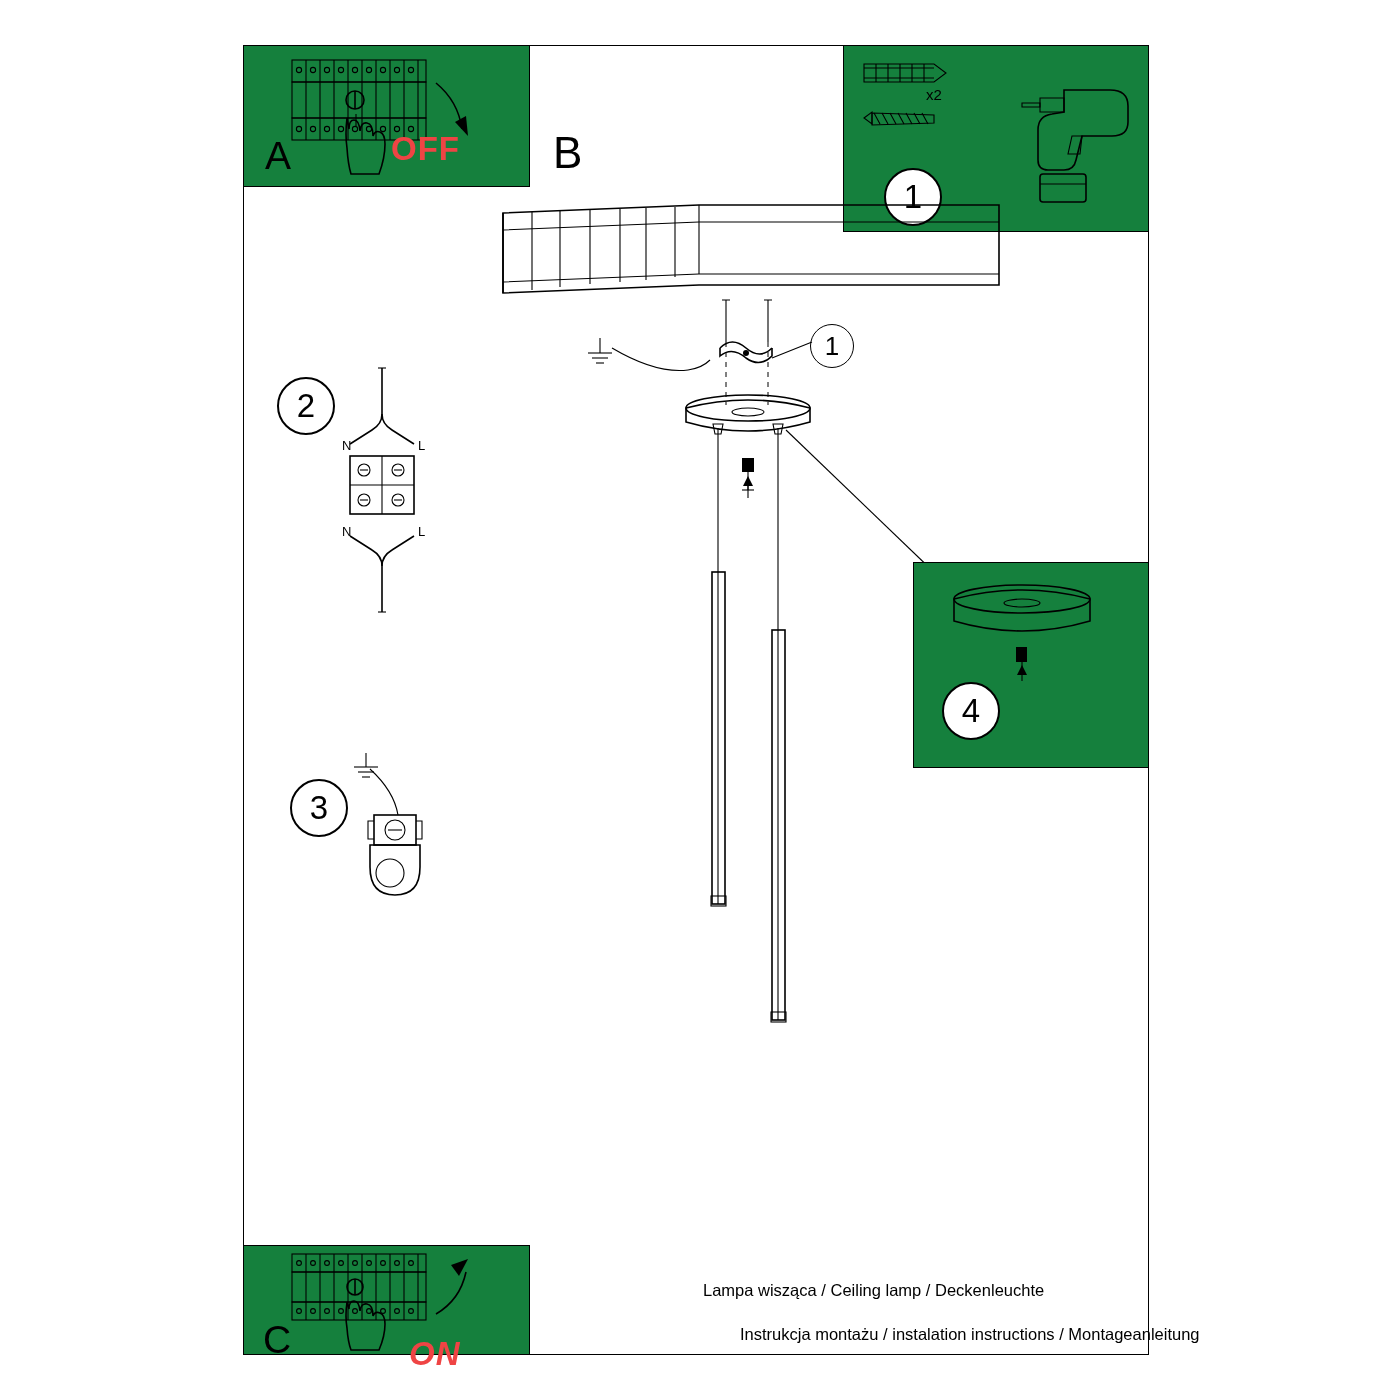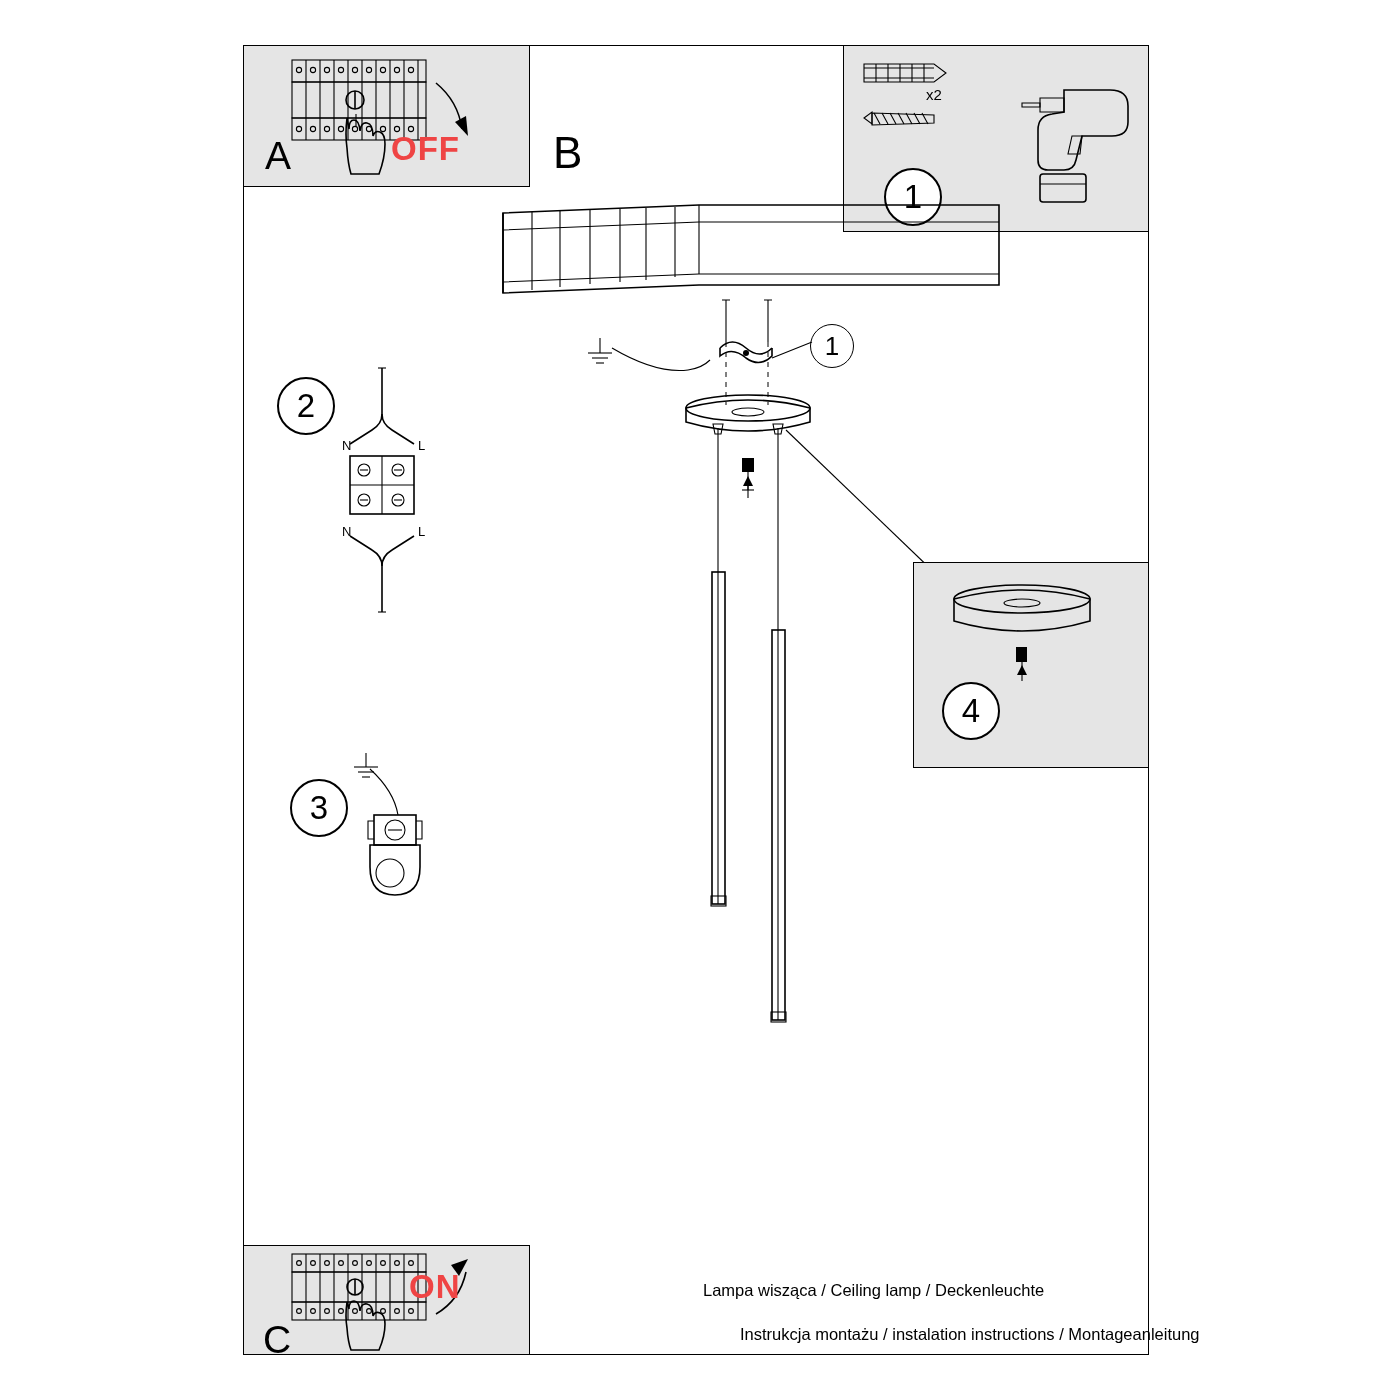--- a/index.html
+++ b/index.html
@@ -26,21 +26,21 @@
     width: 906px;
     height: 1310px;
     border: 1.6px solid #000;
     box-sizing: border-box;
   }
 
   .panel {
     position: absolute;
     border: 1.6px solid #000;
     box-sizing: border-box;
-    background: #e5e5e5;
+    background: #15803d;
   }
 
   .step-letter {
     position: absolute;
     font-size: 39px;
     line-height: 1;
     font-family: "Liberation Sans", sans-serif;
     color: #000;
   }
   .word {
@@ -366,18 +366,18 @@
           <circle cx="167" cy="65" r="2.4"></circle>
       </g>
       <circle class="s" cx="111" cy="41" r="8"></circle>
       <line class="s" x1="111" y1="33" x2="111" y2="49"></line>
       <path class="s" d="M103 56 q-2 14 0 26 q1 14 4 22 l28 0 q6 -14 6 -26 q0 -9 -5 -11 q-5 -2 -7 3 q0 -11 -6 -12 q-6 -1 -7 7 q-1 -10 -6 -10 q-5 0 -5 8 z"></path>
       <path class="s" d="M192 68 q24 -14 30 -42"></path>
       <path class="fillblk" d="M215 30 l9 -17 l-17 6 z"></path>
     </svg>
   </div>
   <div class="step-letter" style="left:263px; top:1320px;">C</div>
-  <div class="word" style="left:409px; top:1268px;">ON</div>
+  <div class="word" style="left:409px; top:1335px;font-style:italic;">ON</div>
 
   <div class="caption" style="left:740px; top:1322px;">Instrukcja montażu / instalation instructions / Montageanleitung</div>
   <div class="caption" style="left:703px; top:1278px;">Lampa wisząca / Ceiling lamp / Deckenleuchte</div>
 
 </div>
 
 </body></html>

